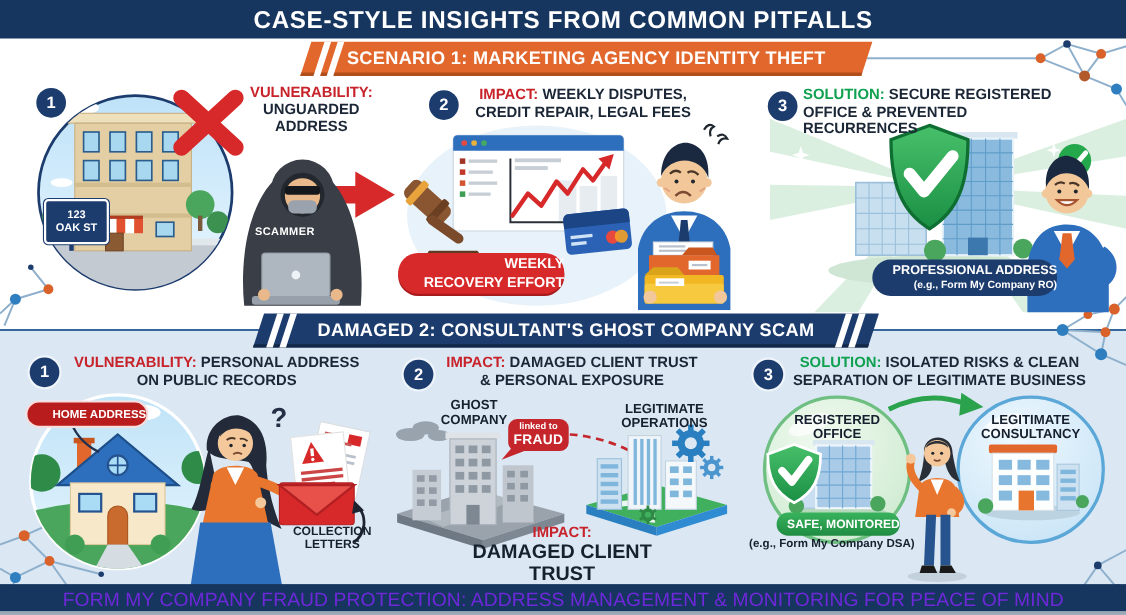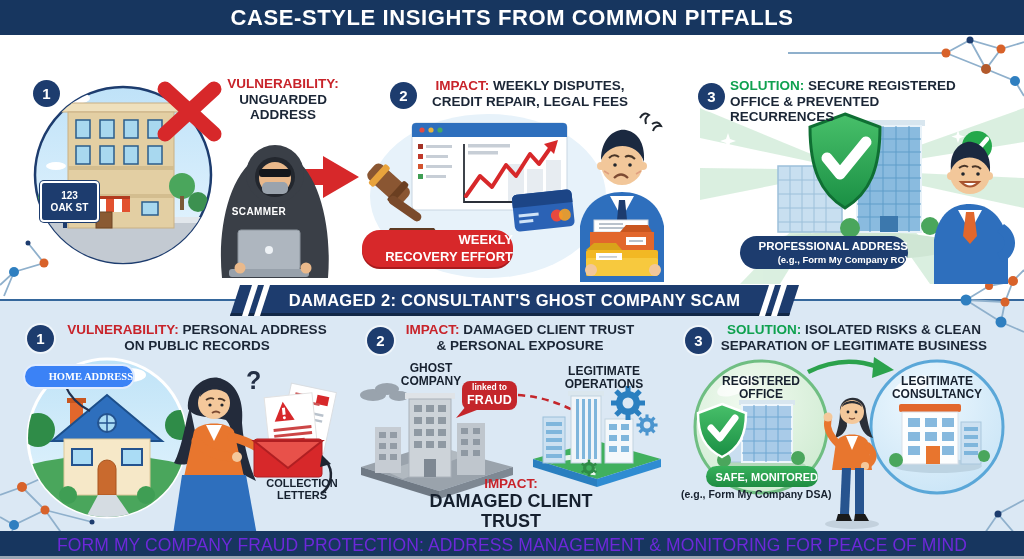--- a/index.html
+++ b/index.html
@@ -46,21 +46,21 @@
   .step-head{font-weight:800;font-size:13.5px;line-height:1.16;color:#1b2636;z-index:4;}
   .step-head.center{text-align:center;}
   .pre-red{color:#c8232a;}
   .pre-green{color:#0fa14f;}
 
   .pill{display:flex;flex-direction:column;align-items:flex-end;justify-content:center;
         border-radius:18px;color:#fff;text-align:center;z-index:4;}
   .pill-red{background:#d7282a;box-shadow:0 2px 0 #a81b1d;}
   .pill-navy{background:#1d3c6e;}
   .pill-green{background:linear-gradient(#38b25c,#1f8c42);}
-  .pill-navy-sm{background:#3b82f6;border:2px solid rgba(255,255,255,.85);font-family:Liberation Serif, serif;}
+  .pill-navy-sm{background:#b91c1c;border:2px solid rgba(255,255,255,.85);}
 
   .lbl{font-weight:800;color:#16202e;text-align:center;z-index:4;line-height:1.12;}
 
   svg{display:block;}
   .art{z-index:3;}
 </style>
 </head>
 <body>
 
 <div id="canvas">
@@ -111,20 +111,26 @@
       <circle cx="70" cy="545" r="3" fill="#1d3c6e"></circle>
         <circle cx="92" cy="522" r="2.5" fill="#1d3c6e"></circle>
       <circle cx="998" cy="514" r="3.5" fill="#1d3c6e"></circle>
         <circle cx="1016" cy="535" r="4" fill="#2f7fc0"></circle>
     </g>
   </svg>
 
   <div class="abs header-bar"></div>
   <div class="abs header-title">CASE-STYLE INSIGHTS FROM COMMON PITFALLS</div>
 
+  <div class="abs banner orange" style="left:278px;top:38px;width:510px;">
+    <div class="bg"></div>
+    <i class="slash" style="left:12px"></i>
+    <i class="slash" style="left:24px"></i>
+    <div class="txt">SCENARIO 1: MARKETING AGENCY IDENTITY THEFT</div>
+  </div>
 
   <div class="abs banner navy" style="left:235px;top:285px;width:559px;">
     <div class="bg"></div>
     <i class="slash" style="left:12px"></i>
     <i class="slash" style="left:24px"></i>
     <i class="slash" style="right:12px"></i>
     <i class="slash" style="right:24px"></i>
     <div class="txt">DAMAGED 2: CONSULTANT'S GHOST COMPANY SCAM</div>
   </div>
 
@@ -351,21 +357,21 @@
       <circle cx="263" cy="66" r="1.8" fill="#20262e"></circle>
         <circle cx="278" cy="66" r="1.8" fill="#20262e"></circle>
       <path d="M261,74 Q270,83 279,74 Z" fill="#fff" stroke="#a8542f" stroke-width="2"></path>
     </g>
   </svg>
   <div class="abs num-badge" style="left:698px;top:83px">3</div>
   <div class="abs step-head" style="left:730px;top:78px;width:250px">
     <span class="pre-green">SOLUTION:</span>
     <span>SECURE REGISTERED OFFICE &amp; PREVENTED RECURRENCES</span>
   </div>
-  <div class="abs pill pill-navy" style="left:740px;top:236px;width:168px;height:33px;line-height:1.25">
+  <div class="abs pill pill-navy" style="left:793px;top:236px;width:168px;height:33px;line-height:1.25">
     <span style="font-weight:800;font-size:11.5px;white-space:nowrap">PROFESSIONAL ADDRESS</span>
     <span style="font-weight:600;font-size:9.5px;white-space:nowrap">(e.g., Form My Company RO)</span>
   </div>
 
   <svg class="abs art" style="left:10px;top:345px" width="350" height="196" viewBox="0 0 350 196">
     <defs>
       <clipPath id="c21">
           <circle cx="97" cy="93" r="79"></circle>
         </clipPath>
       <linearGradient id="sky21" x1="0" y1="0" x2="0" y2="1">

